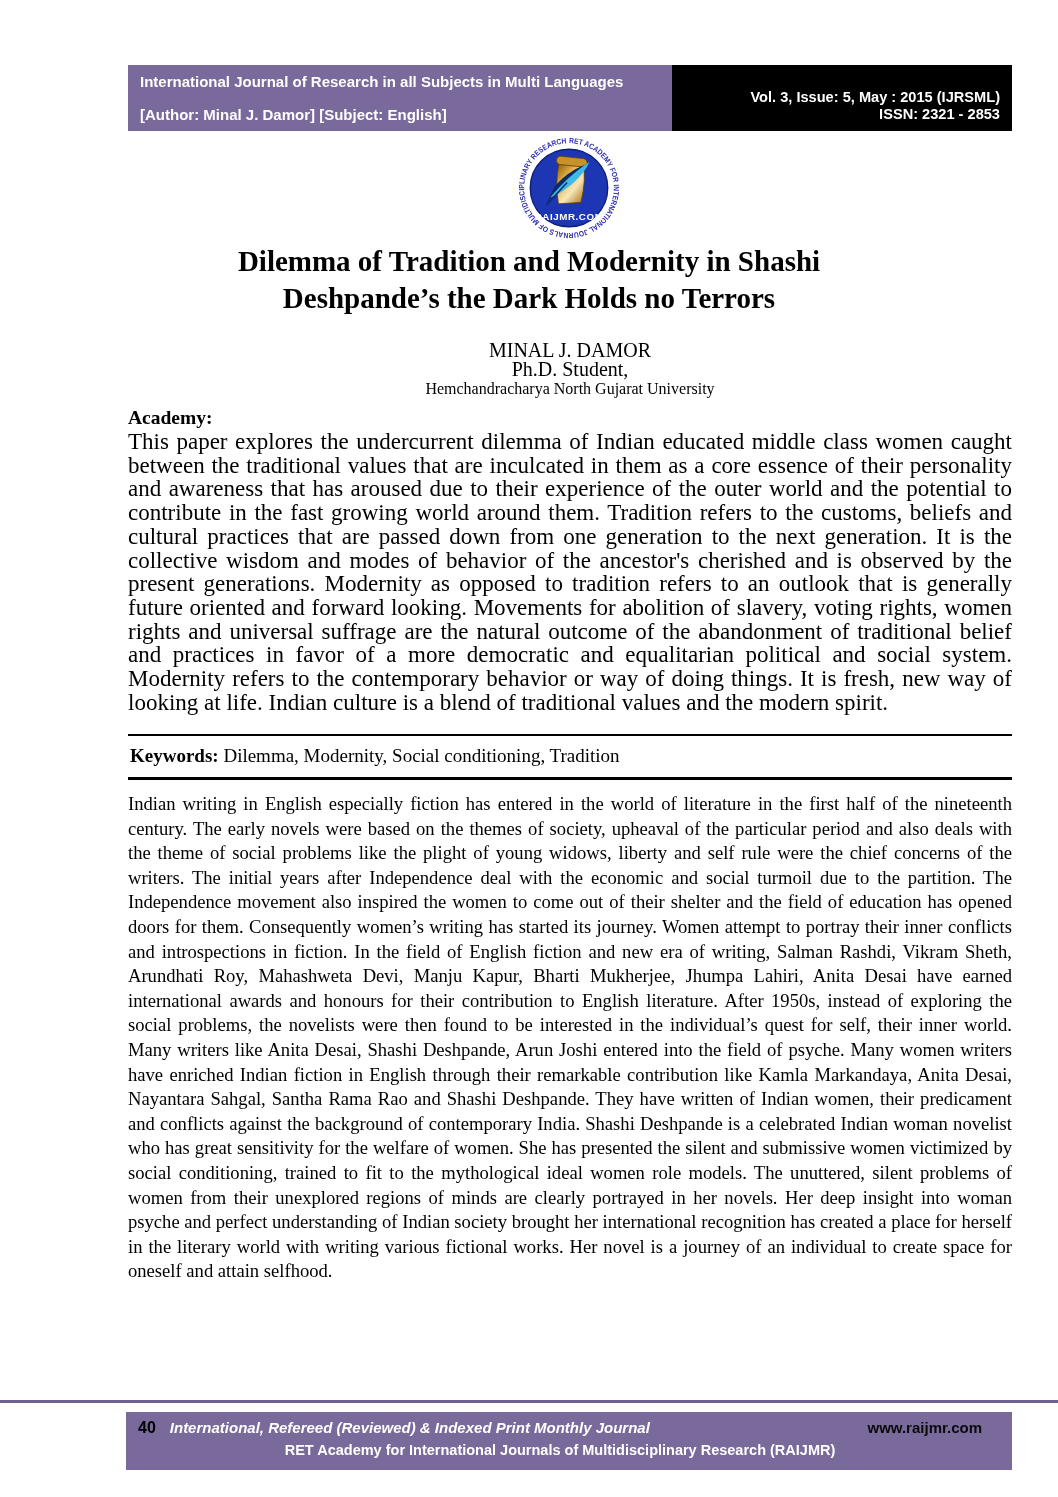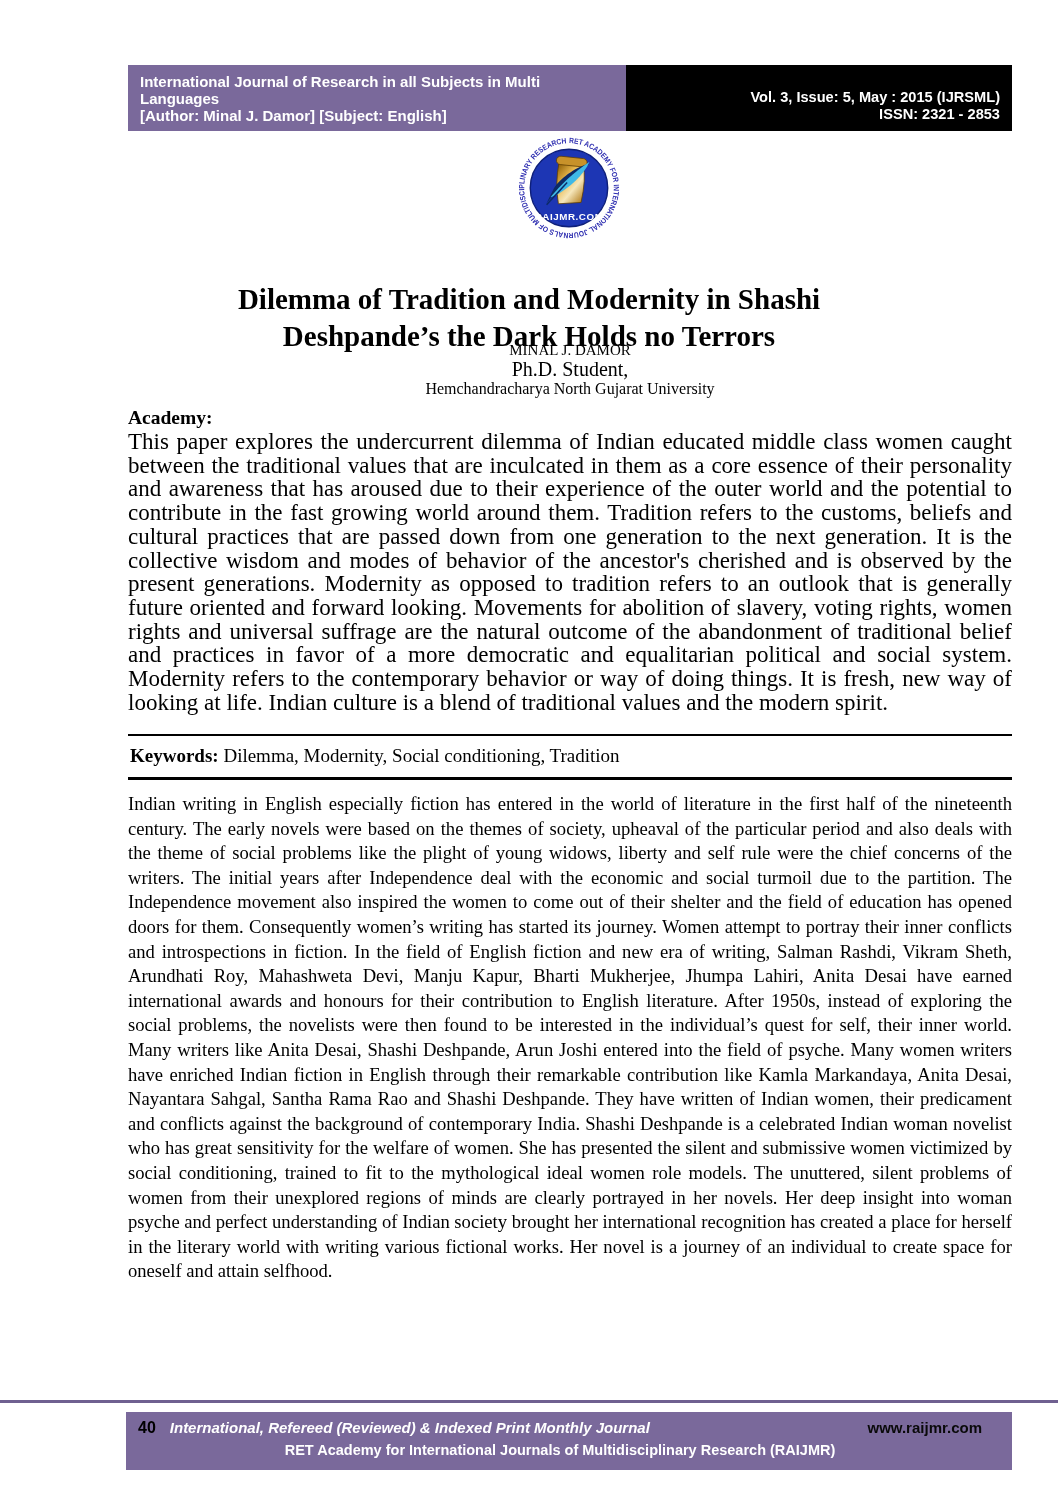--- a/index.html
+++ b/index.html
@@ -7,43 +7,43 @@
     position:relative; width:1058px; height:1497px; background:#ffffff;
     font-family:"Liberation Serif", serif; color:#000; overflow:hidden;
   }
 
   
   .header {
     position:absolute; left:128px; top:65px; width:884px; height:66px;
     display:flex; font-family:"Liberation Sans", sans-serif; font-weight:bold;
   }
   .header-left {
-    width:498px; box-sizing:border-box; padding:8px 12px;
+    width:544px; box-sizing:border-box; padding:8px 12px;
     display:flex; flex-direction:column; justify-content:space-between;
     color:#fff; font-size:15px; line-height:17px;
   }
   .header-right {
     flex:1; box-sizing:border-box; padding:24px 12px;
     display:flex; flex-direction:column; justify-content:space-between;
     color:#fff; font-size:14.6px; line-height:17px; text-align:right;
   }
 
   
   .logo { position:absolute; left:511px; top:132px; width:116px; height:112px; }
   .logo svg { width:100%; height:100%; }
   .ring-text { font-family:"Liberation Sans", sans-serif; font-weight:bold; }
   .logo-center-text { font-family:"Liberation Sans", sans-serif; font-weight:bold; letter-spacing:0.6px; }
 
   
   .title {
     position:absolute; left:87px; top:243px; width:884px; text-align:center;
-    font-size:29px; font-weight:bold; line-height:37px;margin-top:38px;
+    font-size:29px; font-weight:bold; line-height:37px;
   }
   .authors { position:absolute; left:128px; top:340px; width:884px; text-align:center; }
-  .author-name  { font-size:15px; line-height:20px;text-align:center; }
+  .author-name  { font-size:20px; line-height:20px;text-align:center; }
   .author-role  { font-size:20px;   line-height:19px; }
   .author-affil { font-size:16px;   line-height:20px; }
 
   
   .abstract { position:absolute; left:128px; top:406px; width:884px; }
   .abstract-heading { font-size:19.5px; font-weight:bold; line-height:24px; }
   .abstract-text { font-size:23px; line-height:23.7px; text-align:justify; }
 
   
   .keywords-block { position:absolute; left:128px; top:734px; width:884px; }

